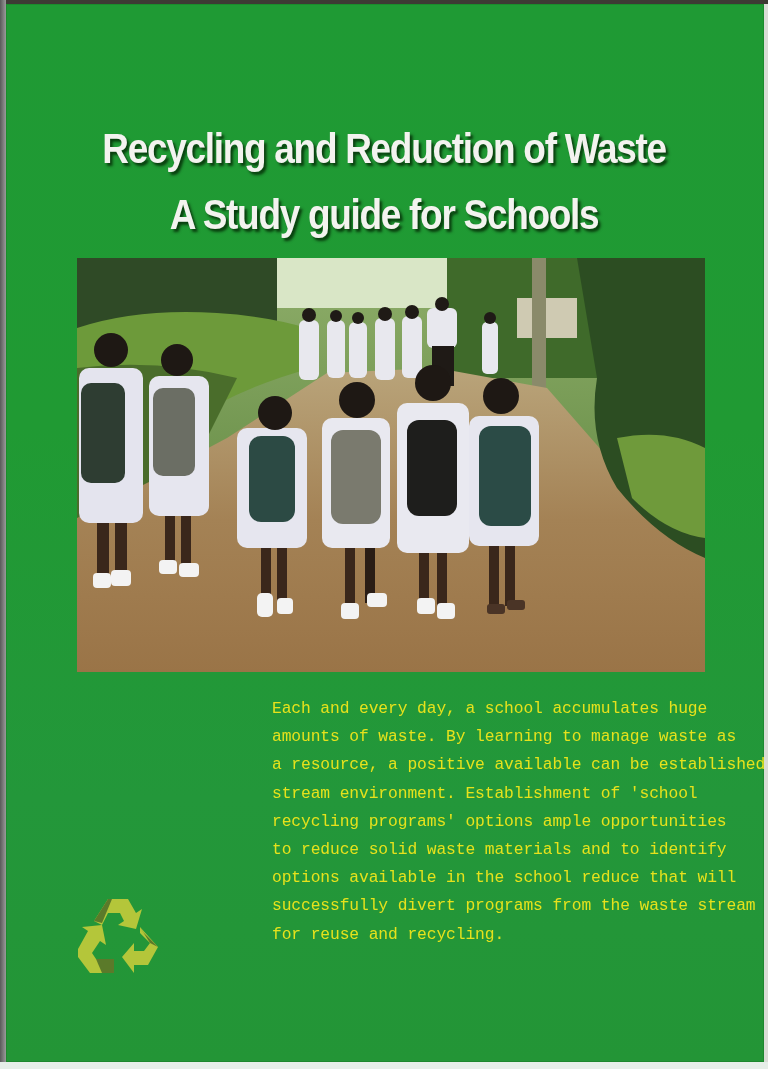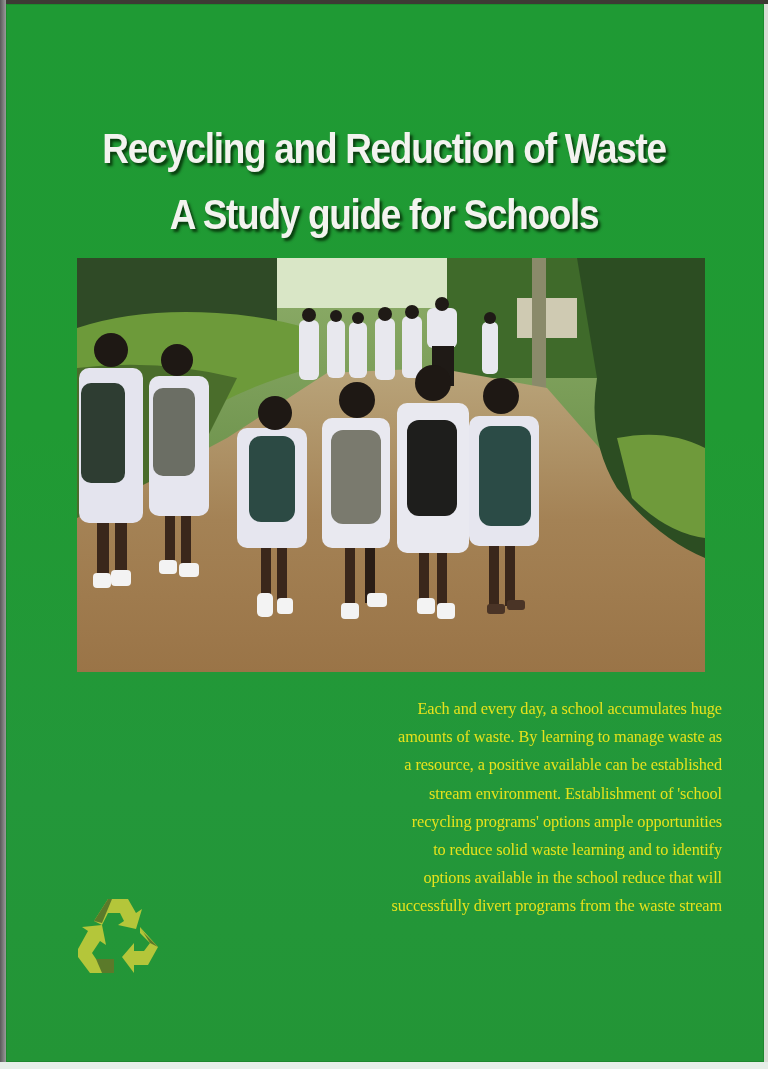--- a/index.html
+++ b/index.html
@@ -12,22 +12,22 @@
   .edge-bottom{position:absolute;left:0;top:1062px;width:768px;height:7px;background:#e6eee8;}
   .title{position:absolute;left:0;width:768px;text-align:center;
     font-family:"Liberation Sans",sans-serif;font-weight:bold;color:#f3f3ef;
     letter-spacing:-1.5px;transform:scaleX(.86);transform-origin:center;
     text-shadow:3px 3px 3px rgba(0,30,0,.75);}
   .t1{top:124px;font-size:43px;}
   .t2{top:190px;font-size:43px;}
   .photo{position:absolute;left:77px;top:258px;width:628px;height:414px;overflow:hidden;}
   .photo svg{display:block;}
   .blurb{position:absolute;left:272px;top:695px;width:450px;
-    font-family:Liberation Serif, serif;font-size:16.3px;line-height:28.2px;
-    color:#e6e21c;letter-spacing:-.1px;text-align:right;}
+    font-family:Liberation Mono, monospace;font-size:16.3px;line-height:28.2px;
+    color:#e6e21c;letter-spacing:-.1px;}
   .blurb span{display:block;white-space:nowrap;}
   .recycle{position:absolute;left:74px;top:893px;width:88px;height:84px;}
 </style>
 </head>
 <body>
 
 <div class="edge-top"></div>
 <div class="edge-left"></div>
 
 <div class="cover">
@@ -146,23 +146,24 @@
     </g>
   </svg>
 </div>
 
 <div class="blurb">
   <span>Each and every day, a school accumulates huge</span>
   <span>amounts of waste. By learning to manage waste as</span>
   <span>a resource, a positive available can be established</span>
   <span>stream environment.   Establishment of 'school</span>
   <span>recycling programs' options ample opportunities</span>
-  <span>to reduce solid waste learning and to identify</span>
+  <span>to reduce solid waste materials and to identify</span>
   <span>options available in the school reduce that will</span>
   <span>successfully divert programs from the waste stream</span>
+  <span>for reuse and recycling.</span>
 </div>
 
 <div class="recycle">
   <svg width="88" height="84" viewBox="0 0 88 84" xmlns="http://www.w3.org/2000/svg">
 
     <polygon points="20,28 34,6 54,6 62,20 68,16 62,36 44,32 50,28 46,20 34,20 28,32" fill="#b4c63a"></polygon>
     <polygon points="20,28 34,6 38,6 28,30" fill="#5b7a2a"></polygon>
 
     <polygon points="66,40 84,60 74,78 60,78 60,86 48,70 60,56 60,64 70,64 76,56 66,46" fill="#b4c63a" transform="translate(0,-6)"></polygon>
     <polygon points="66,34 76,50 84,54 70,40" fill="#5b7a2a"></polygon>

